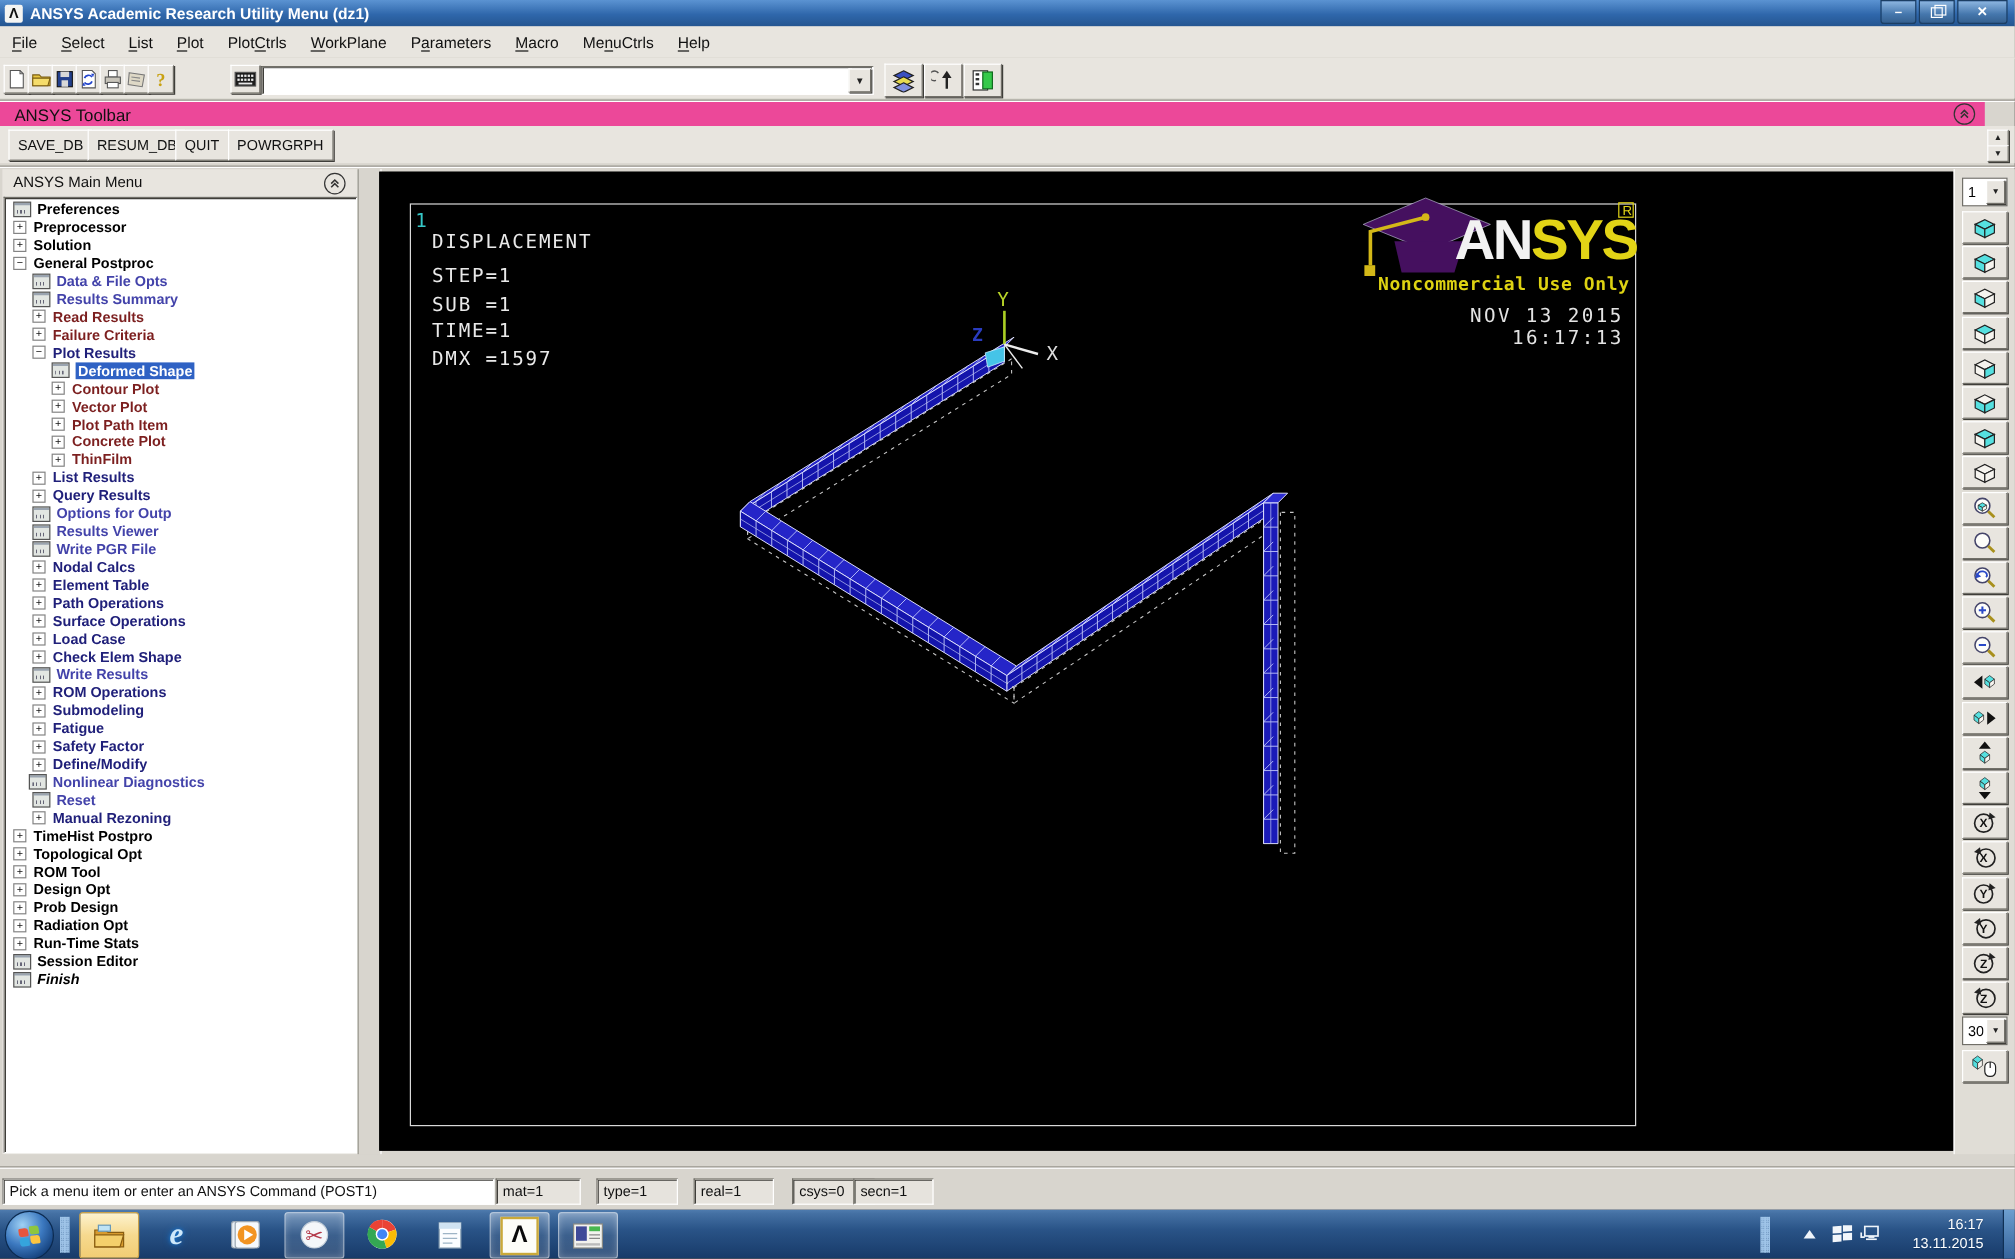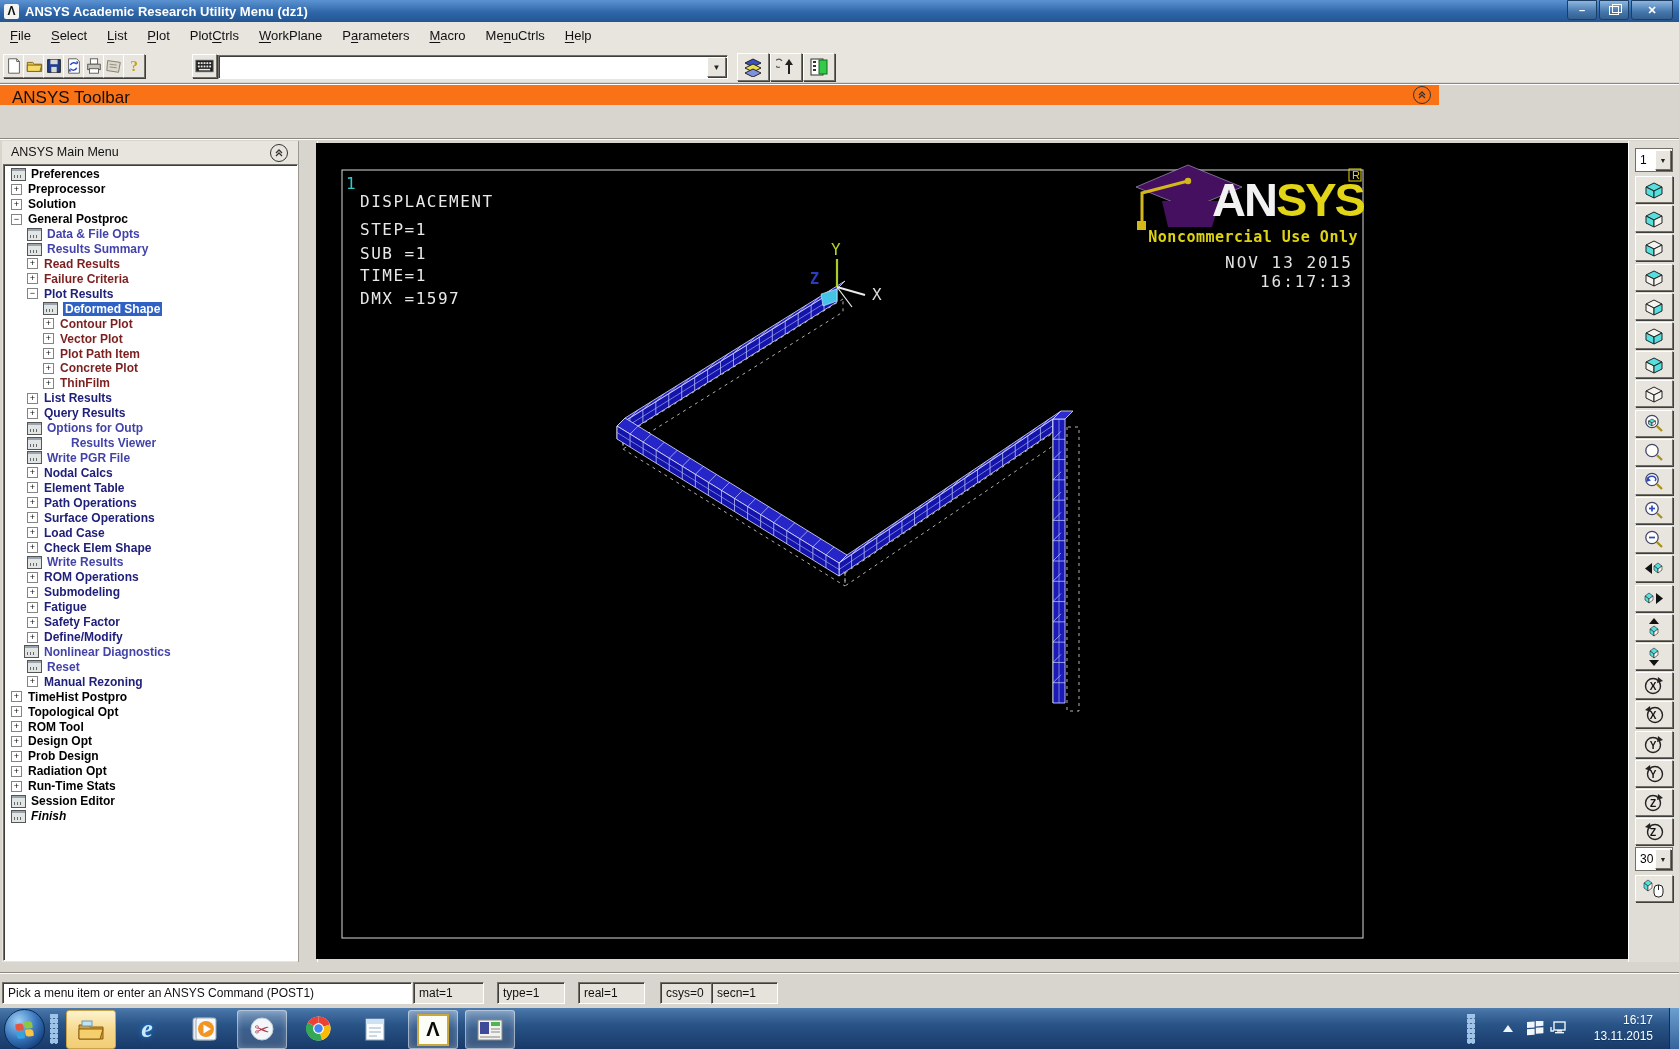--- a/index.html
+++ b/index.html
@@ -35,22 +35,22 @@
   #toolbar{position:absolute;left:0;top:48px;width:1679px;height:34px;background:#e8e5df;}
   .tbtn{position:absolute;top:6px;width:20px;height:22px;display:flex;align-items:center;justify-content:center;padding:0;}
   .tbtn svg{display:block;}
   #command-combo{position:absolute;left:218px;top:7px;width:508px;height:22px;}
   #command-input{position:absolute;left:1px;top:1px;width:486px;height:18px;border:0;outline:0;font-size:12px;}
   #combo-arrow{position:absolute;right:1px;top:1px;width:17px;height:18px;font-size:8px;
     display:flex;align-items:center;justify-content:center;color:#222;}
   .tbtn2{position:absolute;top:5px;width:30px;height:26px;display:flex;align-items:center;justify-content:center;}
   
   #groove1{position:absolute;left:0;top:83px;width:1679px;}
-  #ansys-toolbar-row{position:absolute;left:0;top:85px;width:1439px;height:20px;background:#f97316;
-     font-size:17px;color:#111;}
+  #ansys-toolbar-row{position:absolute;left:0;top:85px;width:1654px;height:20px;background:#ec4899;
+     font-size:14px;color:#111;}
   #ansys-toolbar-label{position:absolute;left:12px;top:3px;}
   .chevron-circle{position:absolute;width:16px;height:16px;border:1.4px solid #333;border-radius:50%;
      display:flex;align-items:center;justify-content:center;background:transparent;color:#333;}
   #ansys-buttons-row{position:absolute;left:0;top:105px;width:1679px;height:31px;background:#e8e5df;}
   .abtn{position:absolute;top:3px;height:24px;font-size:12px;color:#111;display:flex;align-items:center;
      justify-content:center;padding:0 7px;font-family:"Liberation Sans",sans-serif;}
   .spin{position:absolute;right:5px;width:16px;height:12px;font-size:7px;display:flex;align-items:center;justify-content:center;color:#222;}
   #groove2{position:absolute;left:0;top:138px;width:1679px;}
   
   #main-menu-panel{position:absolute;left:2px;top:141px;width:296px;height:821px;background:#e8e5df;}
@@ -243,20 +243,28 @@
   <div id="ansys-toolbar-row">
     <span id="ansys-toolbar-label">ANSYS Toolbar</span>
     <div class="chevron-circle" style="right:8px;top:1px;">
       <svg width="10" height="10" viewBox="0 0 10 10">
           <polyline points="2,5 5,2 8,5" fill="none" stroke="#333" stroke-width="1.3"></polyline>
           <polyline points="2,8 5,5 8,8" fill="none" stroke="#333" stroke-width="1.3"></polyline>
         </svg>
     </div>
   </div>
 
+  <div id="ansys-buttons-row">
+    <div class="spin raised" style="top:3px;">▲</div>
+    <div class="spin raised" style="top:16px;">▼</div>
+  <div class="abtn raised" style="left: 7px;">SAVE_DB</div>
+      <div class="abtn raised" style="left: 72.8px;">RESUM_DB</div>
+      <div class="abtn raised" style="left: 146px;">QUIT</div>
+      <div class="abtn raised" style="left: 189.6px;">POWRGRPH</div>
+    </div>
 
   <div id="groove2" class="groove"></div>
 
   <div id="main-menu-panel">
     <div id="main-menu-header">
       <span id="main-menu-title">ANSYS Main Menu</span>
       <div class="chevron-circle" style="right:10px;top:3px;">
         <svg width="10" height="10" viewBox="0 0 10 10">
             <polyline points="2,5 5,2 8,5" fill="none" stroke="#333" stroke-width="1.3"></polyline>
             <polyline points="2,8 5,5 8,8" fill="none" stroke="#333" stroke-width="1.3"></polyline>
@@ -330,21 +338,21 @@
           <span class="t-navy">List Results</span>
         </div>
         <div class="tree-row" style="padding-left: 23px;">
           <span class="pmbox">+</span>
           <span class="t-navy">Query Results</span>
         </div>
         <div class="tree-row" style="padding-left: 23px;">
           <span class="dlgicon"></span>
           <span class="t-blue">Options for Outp</span>
         </div>
-        <div class="tree-row" style="padding-left: 23px; gap: 24px;">
+        <div class="tree-row" style="padding-left: 23px;">
           <span class="dlgicon"></span>
           <span class="t-blue">Results Viewer</span>
         </div>
         <div class="tree-row" style="padding-left: 23px;">
           <span class="dlgicon"></span>
           <span class="t-blue">Write PGR File</span>
         </div>
         <div class="tree-row" style="padding-left: 23px;">
           <span class="pmbox">+</span>
           <span class="t-navy">Nodal Calcs</span>

